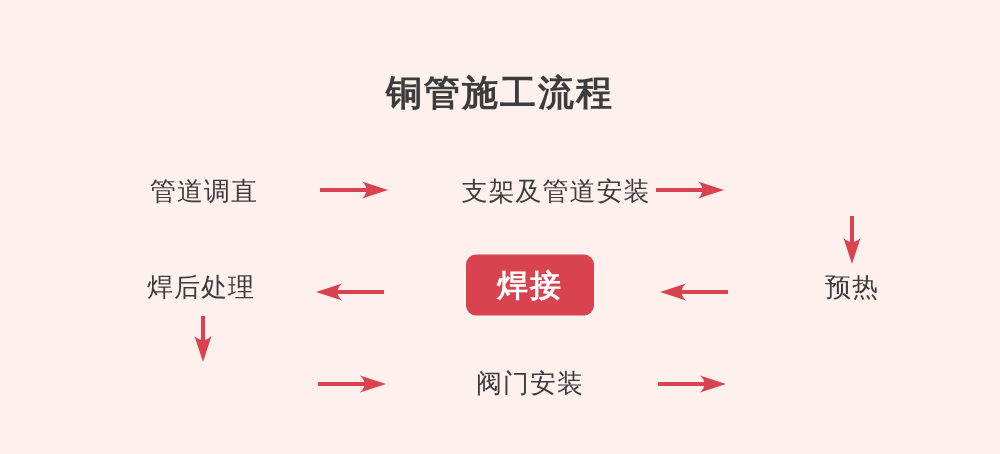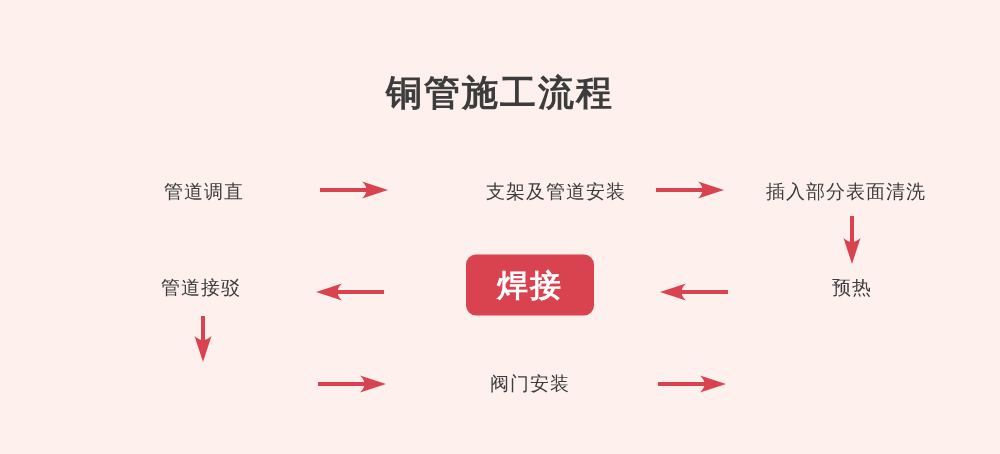--- a/index.html
+++ b/index.html
@@ -20,21 +20,21 @@
     text-decoration:underline;
   }
   .title{
     position:absolute;top:54px;left:0;width:100%;
     margin:0;text-align:center;
     font-size:36px;font-weight:700;letter-spacing:2px;
     color:var(--text);
   }
   .node{
     position:absolute;transform:translate(-50%,-50%);
-    font-size:19px;color:var(--text);
+    font-size:26px;color:var(--text);
     white-space:nowrap;letter-spacing:1px;line-height:1;
   }
   .node.highlight{
     background:var(--accent);
     color:var(--highlight-text);
     font-weight:700;font-size:31px;
     padding:15px 31px;border-radius:10px;
     letter-spacing:2px;
   }
   .arrow{
@@ -59,42 +59,41 @@
     <path d="M70,10 L44,1.5 Q53,10 44,18.5 Z"></path>
   </svg>
 
   <div class="node" style="left:520px;top:176px">支架及管道安装</div>
 
   <svg class="arrow" style="left:653px;top:175px" width="70" height="20" viewBox="0 0 70 20" aria-hidden="true">
     <line x1="2" y1="10" x2="50" y2="10"></line>
     <path d="M70,10 L44,1.5 Q53,10 44,18.5 Z"></path>
   </svg>
 
-  <div class="node" style="left:810px;top:176px">插入部分表面清洗</div>
 
   <svg class="arrow" style="left:816px;top:224px" width="20" height="50" viewBox="0 0 20 50" aria-hidden="true">
     <line x1="10" y1="2" x2="10" y2="32"></line>
     <path d="M10,50 L1.5,24 Q10,32 18.5,24 Z"></path>
   </svg>
 
   <div class="node" style="left:816px;top:272px">预热</div>
 
   <svg class="arrow left" style="left:659px;top:277px" width="70" height="20" viewBox="0 0 70 20" aria-hidden="true">
     <line x1="2" y1="10" x2="50" y2="10"></line>
     <path d="M70,10 L44,1.5 Q53,10 44,18.5 Z"></path>
   </svg>
 
   <div class="node highlight" style="left:494px;top:270px">焊接</div>
 
   <svg class="arrow left" style="left:315px;top:277px" width="70" height="20" viewBox="0 0 70 20" aria-hidden="true">
     <line x1="2" y1="10" x2="50" y2="10"></line>
     <path d="M70,10 L44,1.5 Q53,10 44,18.5 Z"></path>
   </svg>
 
-  <div class="node" style="left:165px;top:272px">管道接驳</div>
+  <div class="node" style="left:165px;top:272px">焊后处理</div>
 
   <svg class="arrow" style="left:167px;top:323px" width="20" height="48" viewBox="0 0 20 48" aria-hidden="true">
     <line x1="10" y1="2" x2="10" y2="30"></line>
     <path d="M10,48 L1.5,22 Q10,30 18.5,22 Z"></path>
   </svg>
 
 
   <svg class="arrow" style="left:315px;top:369px" width="70" height="20" viewBox="0 0 70 20" aria-hidden="true">
     <line x1="2" y1="10" x2="50" y2="10"></line>
     <path d="M70,10 L44,1.5 Q53,10 44,18.5 Z"></path>

